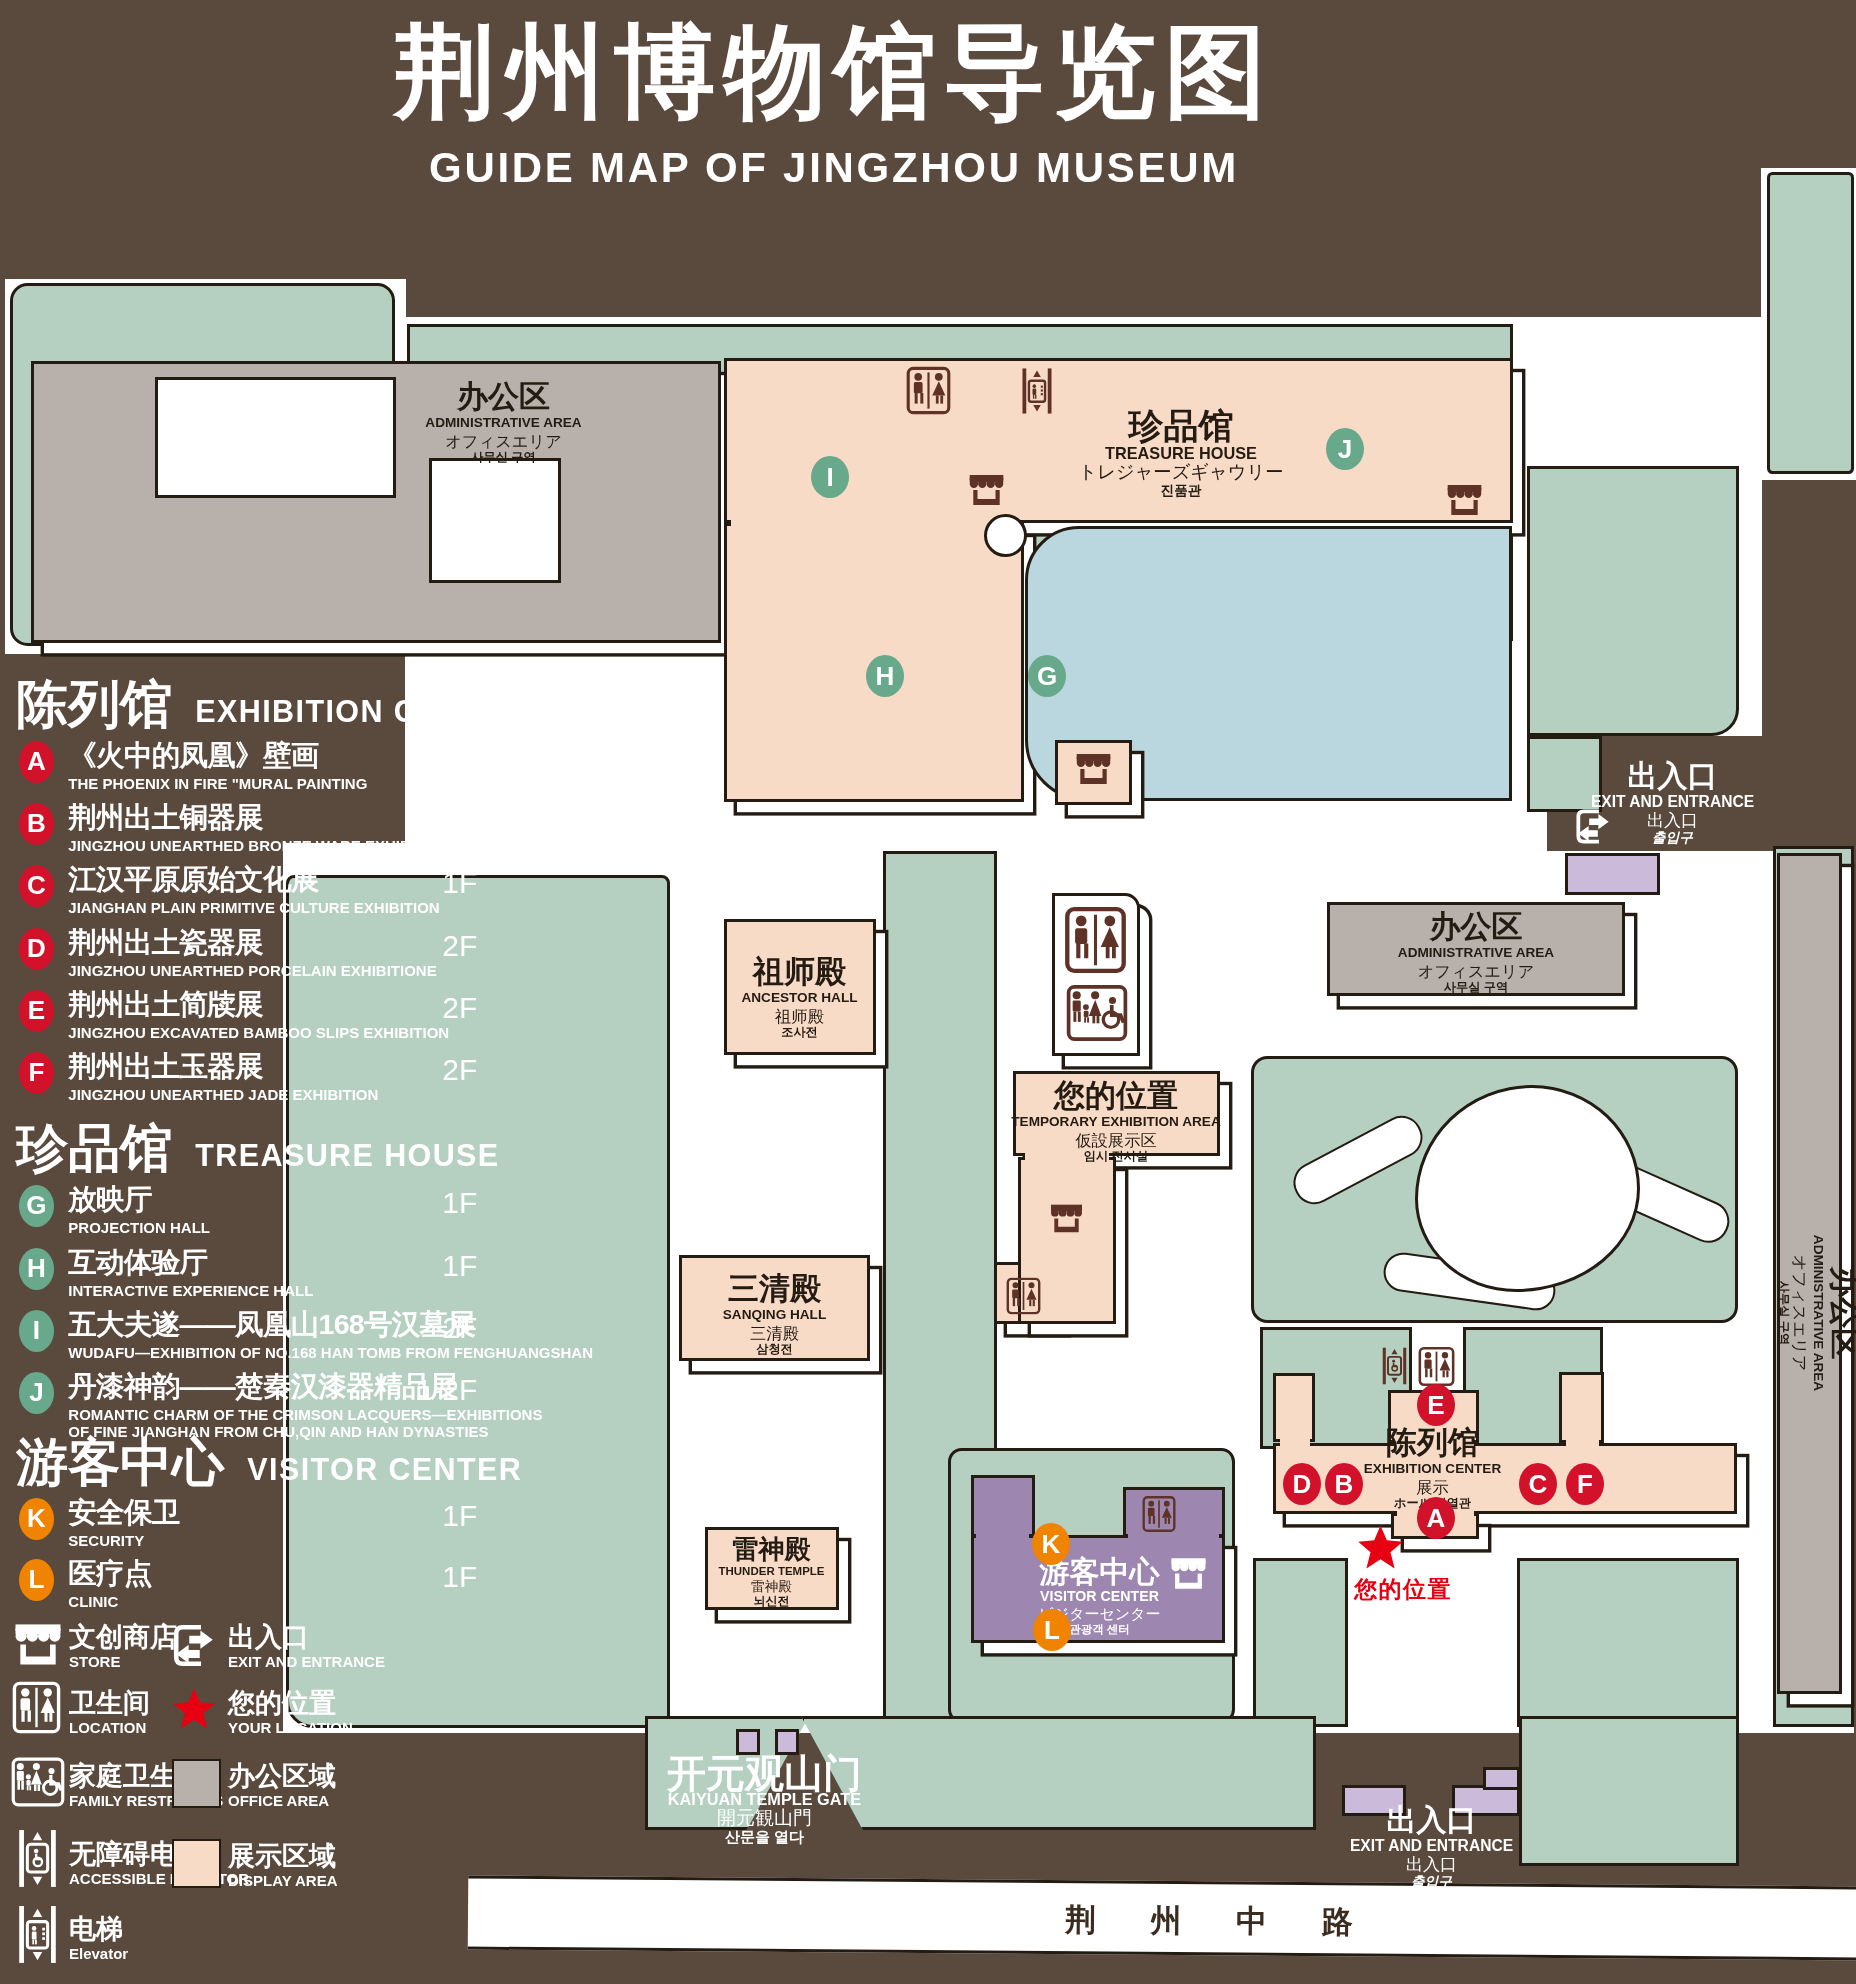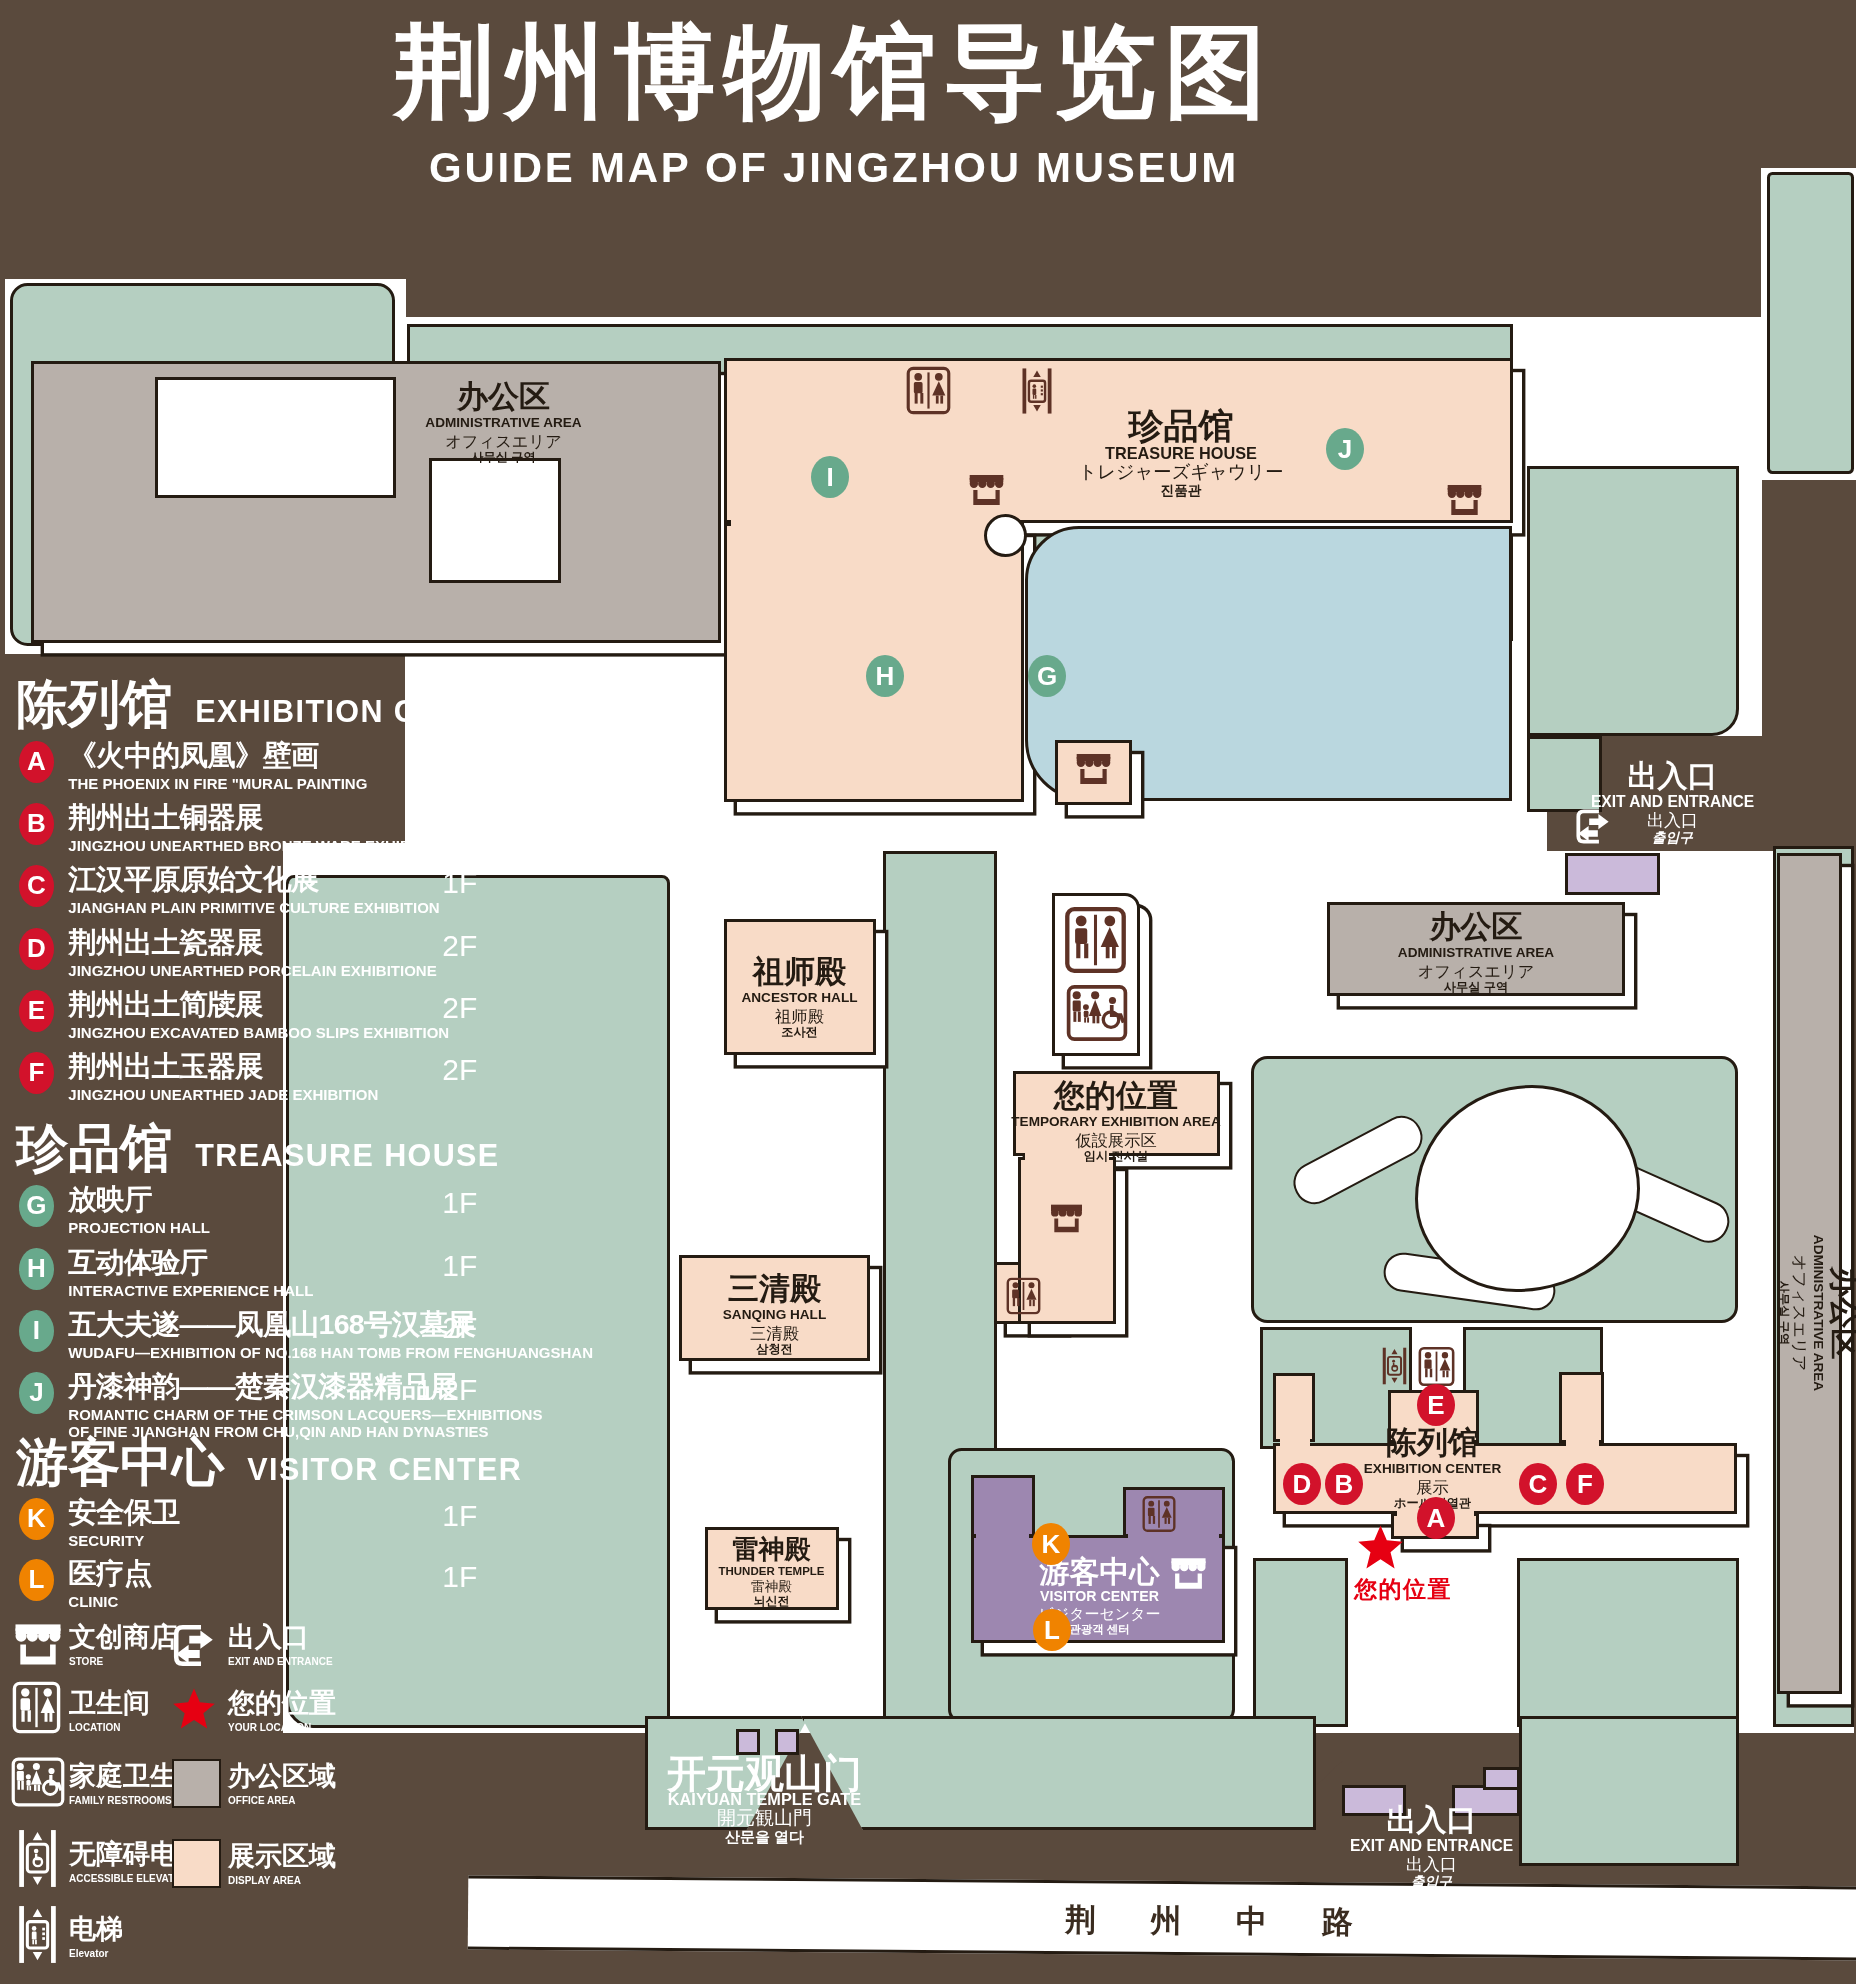--- a/index.html
+++ b/index.html
@@ -60,21 +60,21 @@
   .lg-head{display:flex;align-items:baseline;gap:23px;color:#fff;}
   .lg-head .hzh{font-size:52px;font-weight:bold;}
   .lg-head .hen{font-size:30.5px;font-weight:bold;letter-spacing:1.4px;}
   .lg-row{width:488px;height:61px;}
   .lg-badge{position:absolute;left:2.7px;top:2.7px;width:35px;height:42px;border-radius:50%;
     display:flex;align-items:center;justify-content:center;color:#fff;font-weight:bold;font-size:26px;}
   .lg-zh{position:absolute;left:52px;top:0;font-size:28.5px;line-height:35px;color:#fff;font-weight:bold;letter-spacing:-0.7px;white-space:nowrap;}
   .lg-en{position:absolute;left:52px;top:37px;font-size:15px;line-height:17.6px;color:#fff;font-weight:bold;white-space:nowrap;}
   .lg-fl{position:absolute;left:359px;top:4.1px;width:102px;text-align:right;font-size:30px;color:#fff;}
   .sym-zh{font-size:27px;font-weight:bold;color:#fff;line-height:31px;white-space:nowrap;}
-  .sym-en{font-size:10px;font-weight:bold;color:#fff;line-height:17.6px;white-space:nowrap;}
+  .sym-en{font-size:15px;font-weight:bold;color:#fff;line-height:17.6px;white-space:nowrap;}
   .swatch{width:49px;height:49px;border:2.7px solid #241b12;box-sizing:border-box;}
   .ic{display:block;}
   .road-label{color:#3a2c20;font-size:31px;font-weight:bold;letter-spacing:23px;white-space:nowrap;}
   .loc-label{color:#e60012;font-size:23px;font-weight:bold;letter-spacing:1.4px;}
 </style>
 </head>
 <body>
 
 <svg width="0" height="0" style="position:absolute" aria-hidden="true">
   <defs>

